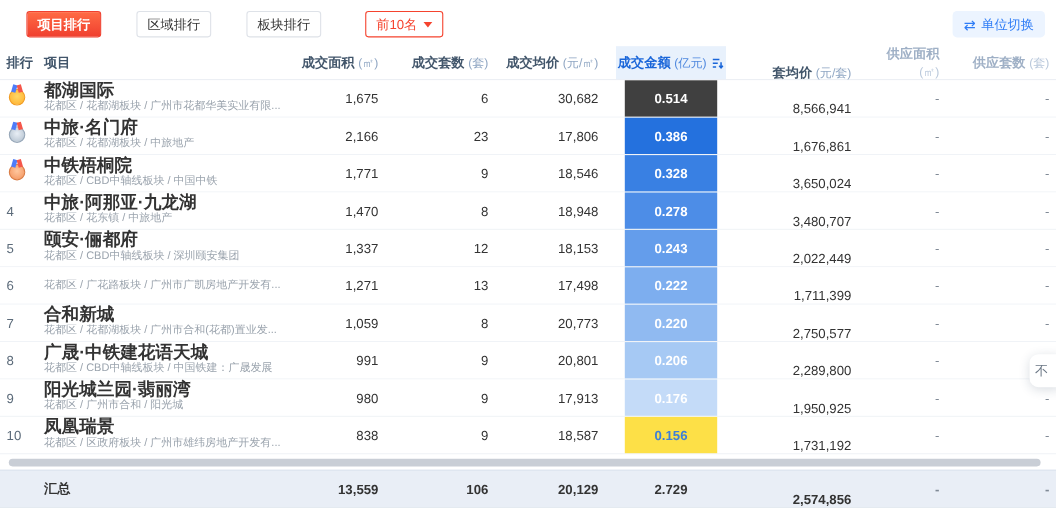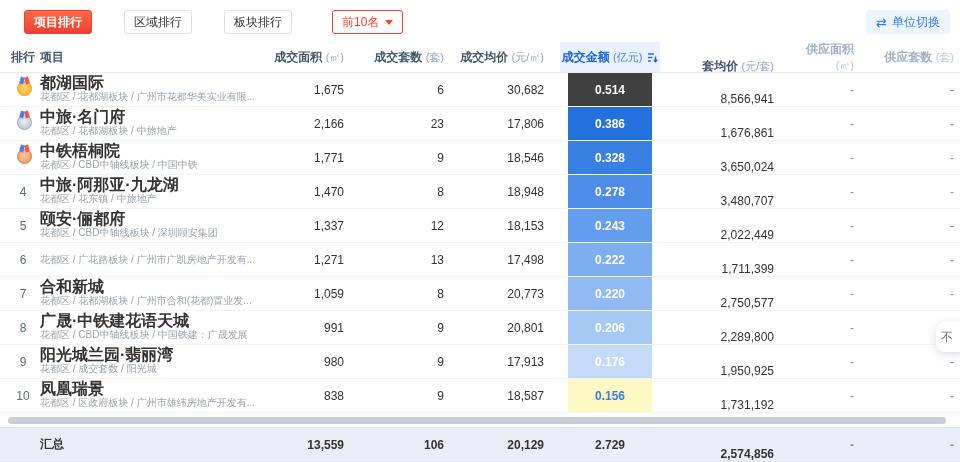--- a/index.html
+++ b/index.html
@@ -21,21 +21,21 @@
   .caret-down{display:inline-block;margin-left:6px;width:0;height:0;border-left:4px solid transparent;
        border-right:4px solid transparent;border-top:5px solid #f5432e;}
   .unit-switch{margin-left:auto;height:24px;display:flex;align-items:center;padding:0 10px;border-radius:4px;
        background:#ecf4ff;color:#2e7cf6;cursor:pointer;}
   .swap-glyph{margin-right:5px;font-size:13px;line-height:1;}
 
   
   .table{width:970px;}
   .thead{display:flex;align-items:center;height:30px;border-bottom:1px solid #e8ecf2;font-weight:700;color:#42566b;}
   .c{flex:none;box-sizing:border-box;}
-  .w-rank{width:40px;text-align:center;padding-left:6px;}
+  .w-rank{width:40px;text-align:left;padding-left:6px;}
   .w-project{width:225px;}
   .w-area{width:95px;}
   .w-units{width:100px;}
   .w-price{width:100px;}
   .w-amount{width:100px;text-align:center;}
   .w-avg{width:130px;margin-top:18px;}
   .w-sarea{width:80px;}
   .w-sunits{width:100px;}
   .num{text-align:right;padding-right:16px;}
   .unit{font-weight:400;color:#8fa6c3;font-size:11px;}
@@ -247,21 +247,21 @@
             <div class="amount-chip" style="background:#a6c9f4;color:#ffffff">0.206</div>
           </div>
           <div class="c w-avg num val">2,289,800</div>
           <div class="c w-sarea num dimval">-</div>
           <div class="c w-sunits num dimval">-</div>
         </div>
         <div class="trow">
           <div class="c w-rank"><span class="rank-num">9</span></div>
           <div class="c w-project">
             <div class="pname">阳光城兰园·翡丽湾</div>
-            <div class="pdesc">花都区 / 成交套数 / 阳光城</div>
+            <div class="pdesc">花都区 / 广州市合和 / 阳光城</div>
           </div>
           <div class="c w-area num val">980</div>
           <div class="c w-units num val">9</div>
           <div class="c w-price num val">17,913</div>
           <div class="c w-amount cell-amount">
             <div class="amount-chip" style="background:#c4dbf8;color:#ffffff">0.176</div>
           </div>
           <div class="c w-avg num val">1,950,925</div>
           <div class="c w-sarea num dimval">-</div>
           <div class="c w-sunits num dimval">-</div>
@@ -269,21 +269,21 @@
         <div class="trow">
           <div class="c w-rank"><span class="rank-num">10</span></div>
           <div class="c w-project">
             <div class="pname">凤凰瑞景</div>
             <div class="pdesc">花都区 / 区政府板块 / 广州市雄纬房地产开发有...</div>
           </div>
           <div class="c w-area num val">838</div>
           <div class="c w-units num val">9</div>
           <div class="c w-price num val">18,587</div>
           <div class="c w-amount cell-amount">
-            <div class="amount-chip" style="background:#fef9c3;color:#3e7fd9">0.156</div>
+            <div class="amount-chip" style="background:#fde047;color:#3e7fd9">0.156</div>
           </div>
           <div class="c w-avg num val">1,731,192</div>
           <div class="c w-sarea num dimval">-</div>
           <div class="c w-sunits num dimval">-</div>
         </div>
       </div>
 
     <div class="hscroll-strip">
       <div class="hscroll-thumb"></div>
     </div>

